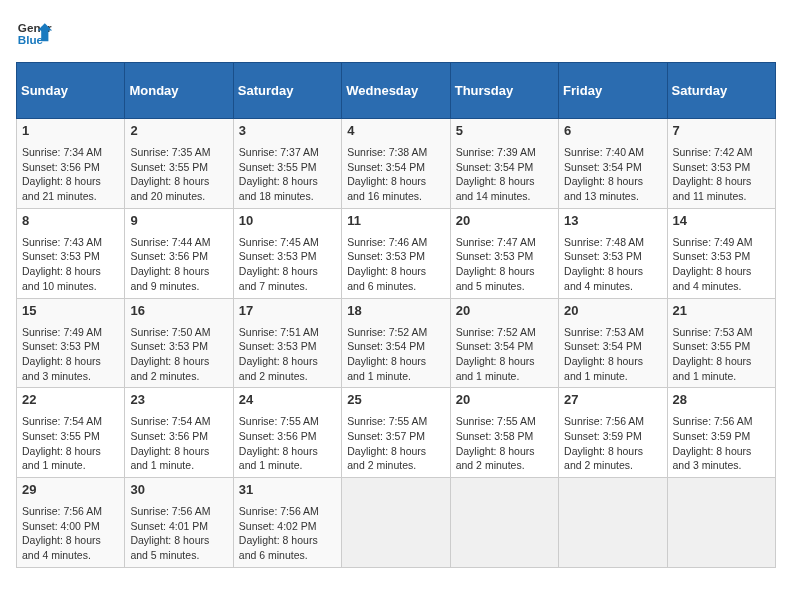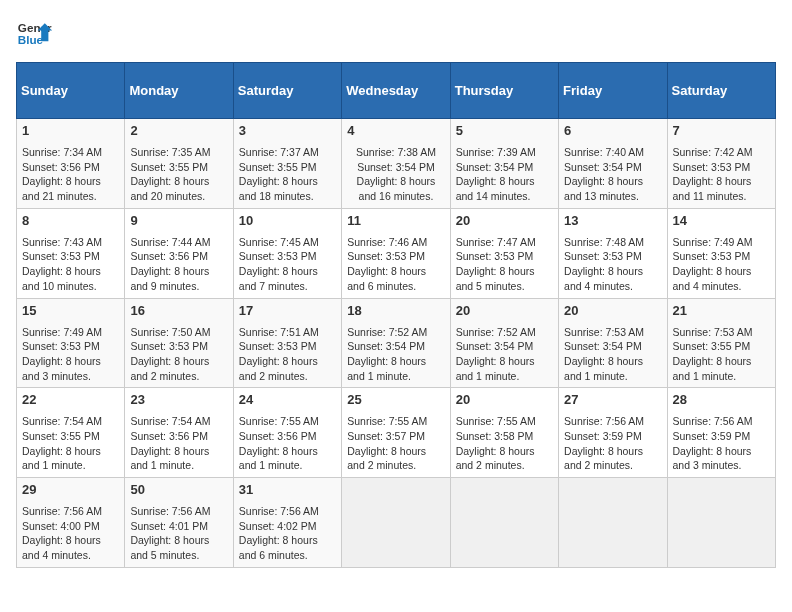--- a/index.html
+++ b/index.html
@@ -124,21 +124,21 @@
 Daylight: 8 hours and 20 minutes.</div>
         </td>
         <td>
           <span class="day-num">3</span>
           <div class="day-info" style="white-space: pre-line;">Sunrise: 7:37 AM
 Sunset: 3:55 PM
 Daylight: 8 hours and 18 minutes.</div>
         </td>
         <td>
           <span class="day-num">4</span>
-          <div class="day-info" style="white-space: pre-line; text-align: center;">Sunrise: 7:38 AM
+          <div class="day-info" style="white-space: pre-line;">Sunrise: 7:38 AM
 Sunset: 3:54 PM
 Daylight: 8 hours and 16 minutes.</div>
         </td>
         <td>
           <span class="day-num">5</span>
           <div class="day-info" style="white-space: pre-line;">Sunrise: 7:39 AM
 Sunset: 3:54 PM
 Daylight: 8 hours and 14 minutes.</div>
         </td>
         <td>
@@ -287,21 +287,21 @@
         </td>
       </tr>
       <tr>
         <td>
           <span class="day-num">29</span>
           <div class="day-info" style="white-space: pre-line;">Sunrise: 7:56 AM
 Sunset: 4:00 PM
 Daylight: 8 hours and 4 minutes.</div>
         </td>
         <td>
-          <span class="day-num">50</span>
+          <span class="day-num">30</span>
           <div class="day-info" style="white-space: pre-line;">Sunrise: 7:56 AM
 Sunset: 4:01 PM
 Daylight: 8 hours and 5 minutes.</div>
         </td>
         <td>
           <span class="day-num">31</span>
           <div class="day-info" style="white-space: pre-line;">Sunrise: 7:56 AM
 Sunset: 4:02 PM
 Daylight: 8 hours and 6 minutes.</div>
         </td>

